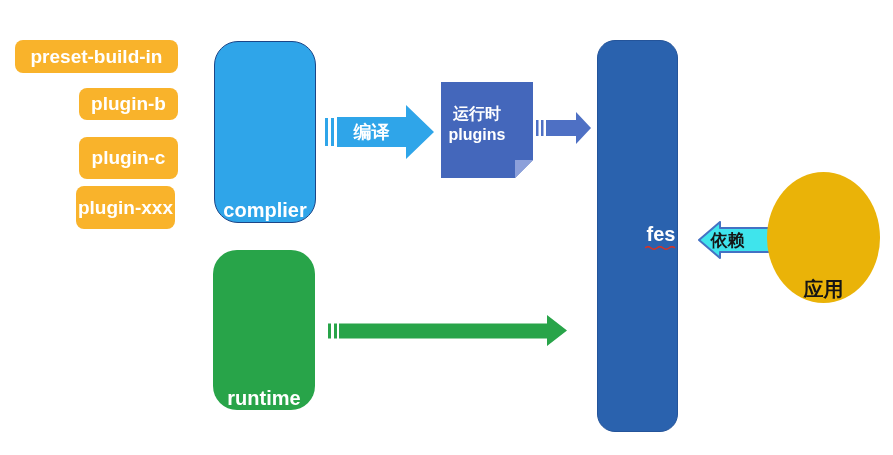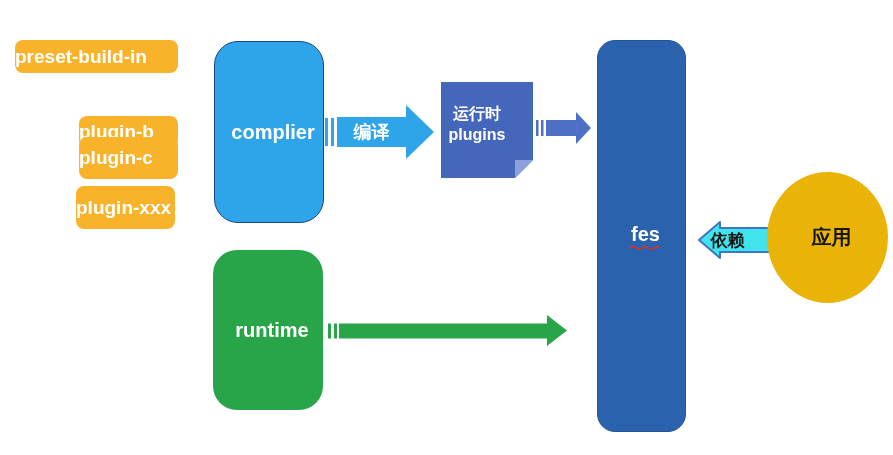--- a/index.html
+++ b/index.html
@@ -4,31 +4,31 @@
 <style>
   html,body { margin:0; padding:0; background:#ffffff; }
   .stage {
     position:relative; width:893px; height:455px; background:#ffffff;
     font-family:"Liberation Sans", sans-serif; overflow:hidden;
   }
   
   .chip {
     position:absolute; background:#F9B32B; color:#ffffff;
     font-size:19px; font-weight:700; border-radius:8px;
-    display:flex; align-items:center; justify-content:flex-start;
+    display:flex; align-items:center; justify-content:center;
     text-align:center; line-height:1.02;
   }
   #chip-preset { left:15px;  top:40px;  width:163px; height:33px; }
-  #chip-b      { left:79px;  top:88px;  width:99px;  height:32px;margin-top:28px; }
+  #chip-b      { left:79px;  top:88px;  width:99px;  height:32px; }
   #chip-c      { left:79px;  top:137px; width:99px;  height:42px; }
   #chip-xxx    { left:76px;  top:186px; width:99px;  height:43px; }
 
   .node {
-    position:absolute; display:flex; align-items:center; justify-content:center;
-    color:#ffffff; text-align:center;padding-left:8px;
+    position:absolute; display:flex; align-items:flex-end; justify-content:center;
+    color:#ffffff; text-align:center;
   }
   #compiler-box {
     left:214px; top:41px; width:100px; height:180px;
     background:#2FA5E9; border:1.5px solid #1C4587; border-radius:24px;
     font-size:20px; font-weight:600;
   }
   #runtime-box {
     left:213px; top:250px; width:102px; height:160px;
     background:#28A449; border-radius:24px;
     font-size:20px; font-weight:600;

